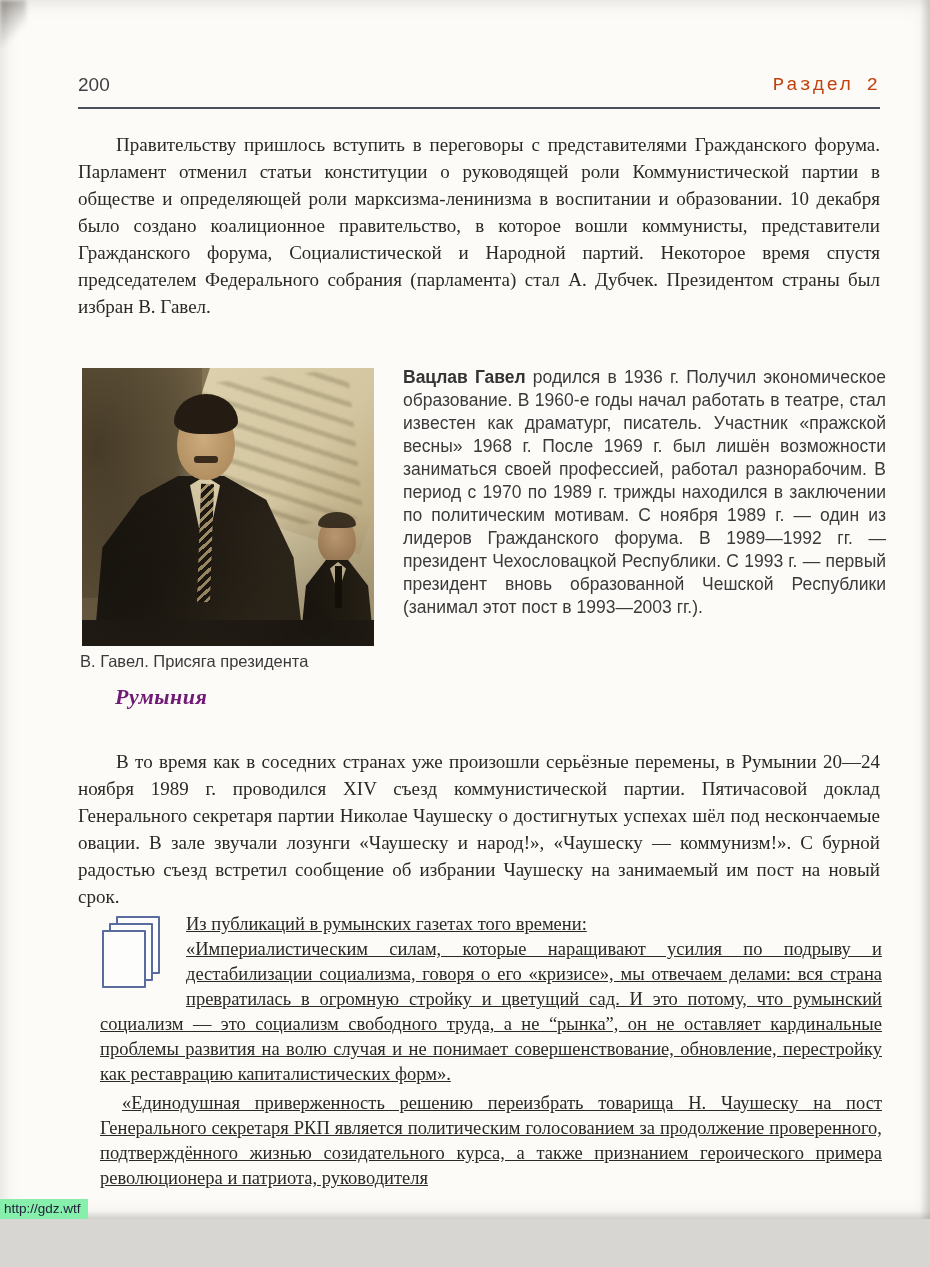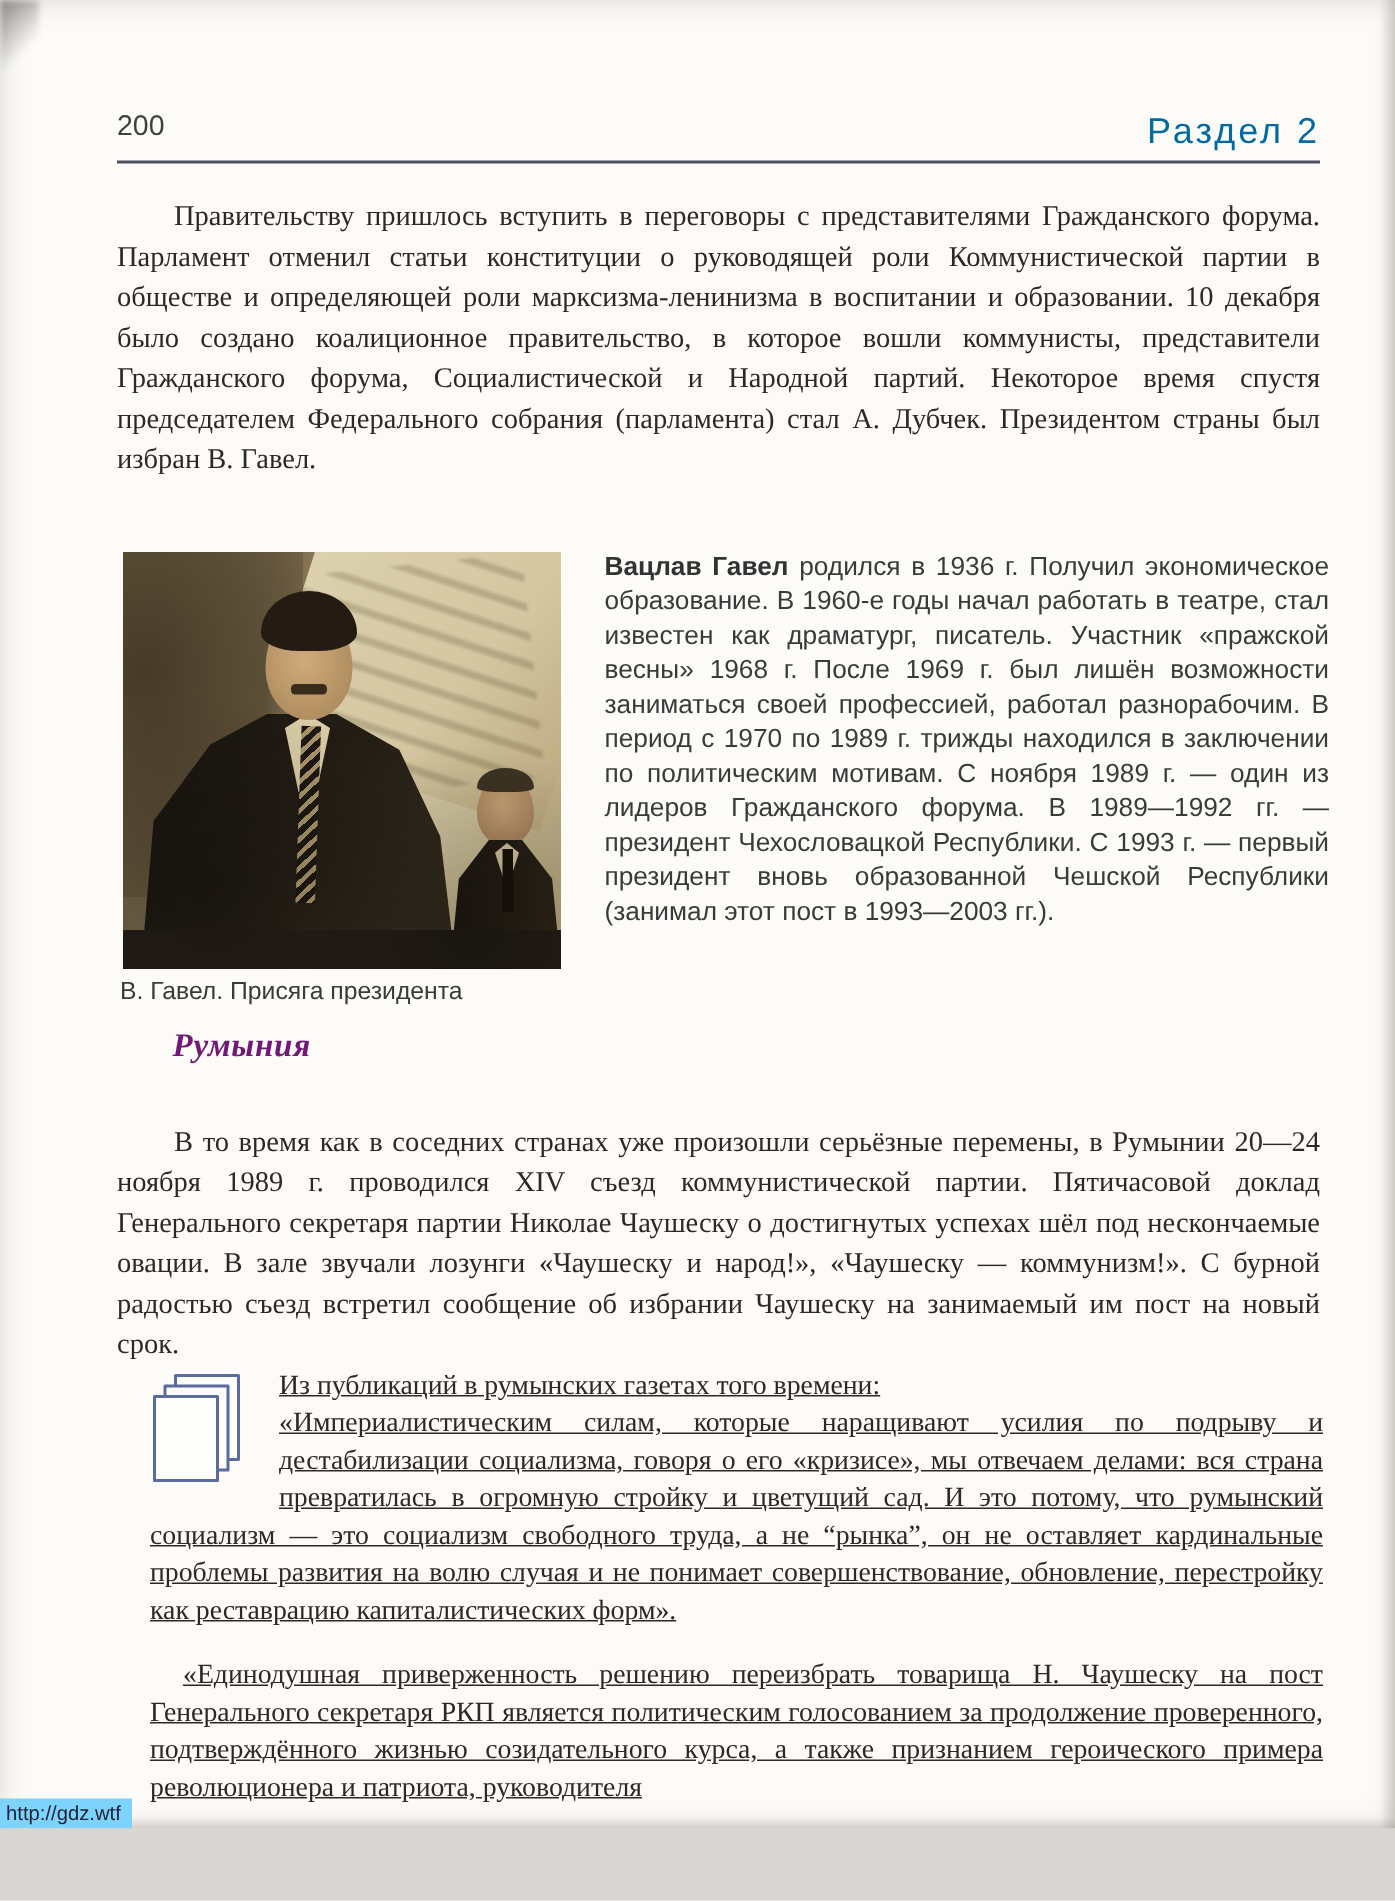--- a/index.html
+++ b/index.html
@@ -18,21 +18,21 @@
     background:linear-gradient(135deg, rgba(60,55,50,.55), rgba(60,55,50,0) 70%);
     filter:blur(2px);}
   .edge-right{position:absolute;right:0;top:0;width:10px;height:100%;
     background:linear-gradient(to left, rgba(150,145,138,.35), rgba(150,145,138,0));}
   .edge-bottom{position:absolute;left:0;bottom:0;width:100%;height:8px;
     background:linear-gradient(to top, rgba(150,145,138,.30), rgba(150,145,138,0));}
 
   .hdr-num{position:absolute;left:78px;top:74px;
     font-family:"Liberation Sans", sans-serif;font-size:19px;color:#3f3f41;}
   .hdr-sec{position:absolute;right:50px;top:74px;
-    font-family:Liberation Sans, sans-serif;font-size:24px;letter-spacing:2px;color:#0369a1;}
+    font-family:Liberation Mono, monospace;font-size:19px;letter-spacing:2px;color:#c2410c;}
   .hdr-rule{position:absolute;left:78px;top:107px;width:802px;height:2px;background:#4c4f5c;}
 
   .para{position:absolute;left:78px;width:802px;
     font-size:19px;line-height:27px;text-align:justify;text-indent:38px;color:#2c2924;}
   .para1{top:131px;}
   .para2{top:748px;}
 
   
   .photo{position:absolute;left:82px;top:368px;width:292px;height:278px;
     background:linear-gradient(100deg,#6a5b42 0%,#7d6c4f 34%,#a89872 48%,#d7cca9 62%,#cfc29c 78%,#b7a67e 100%);
@@ -86,29 +86,29 @@
 
   .caption{position:absolute;left:80px;top:652px;
     font-family:"Liberation Sans", sans-serif;font-size:16.5px;color:#3a3a3a;}
 
   .rom-head{position:absolute;left:115px;top:684px;
     font-size:22px;font-weight:bold;font-style:italic;color:#701a75;letter-spacing:.5px;}
 
   .quote{position:absolute;left:100px;top:912px;width:782px;
     font-size:18.5px;line-height:25px;text-align:justify;color:#2c2924;}
   .quote p{margin:0;text-decoration:underline;}
-  .quote .q2{text-indent:22px;margin-top:18px;}
+  .quote .q2{text-indent:22px;margin-top:4px;}
   .doc-icon{float:left;width:62px;height:74px;position:relative;margin:4px 24px 4px 0;}
   .doc-icon .sheet{position:absolute;width:40px;height:54px;background:#fdfdfb;
     border:2px solid #5a6b9e;border-radius:1px;}
   .doc-icon .s1{left:16px;top:0;}
   .doc-icon .s2{left:9px;top:7px;}
   .doc-icon .s3{left:2px;top:14px;}
 
-  .watermark{position:absolute;left:0;bottom:0;background:#7dd3fc;
+  .watermark{position:absolute;left:0;bottom:0;background:#86efac;
     font-family:"Liberation Sans", sans-serif;font-size:13.5px;color:#22223a;
     padding:2px 7px 3px 4px;}
 </style>
 </head>
 <body>
 
 <div class="scan">
   <div class="corner-smudge"></div>
   <div class="edge-right"></div>
   <div class="edge-bottom"></div>

